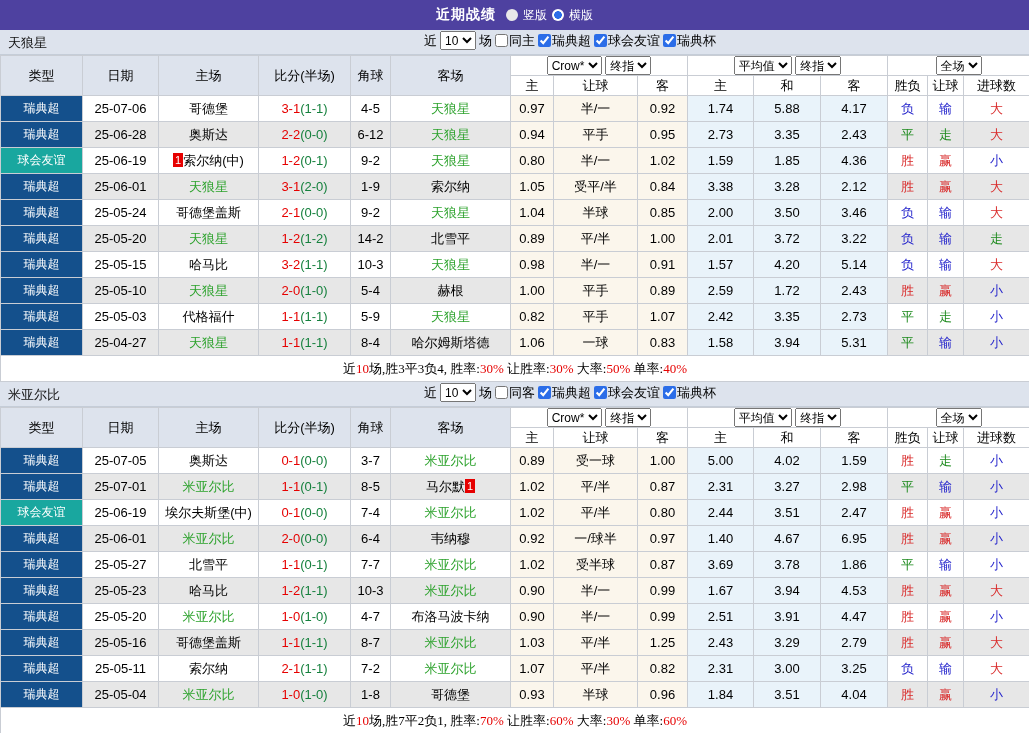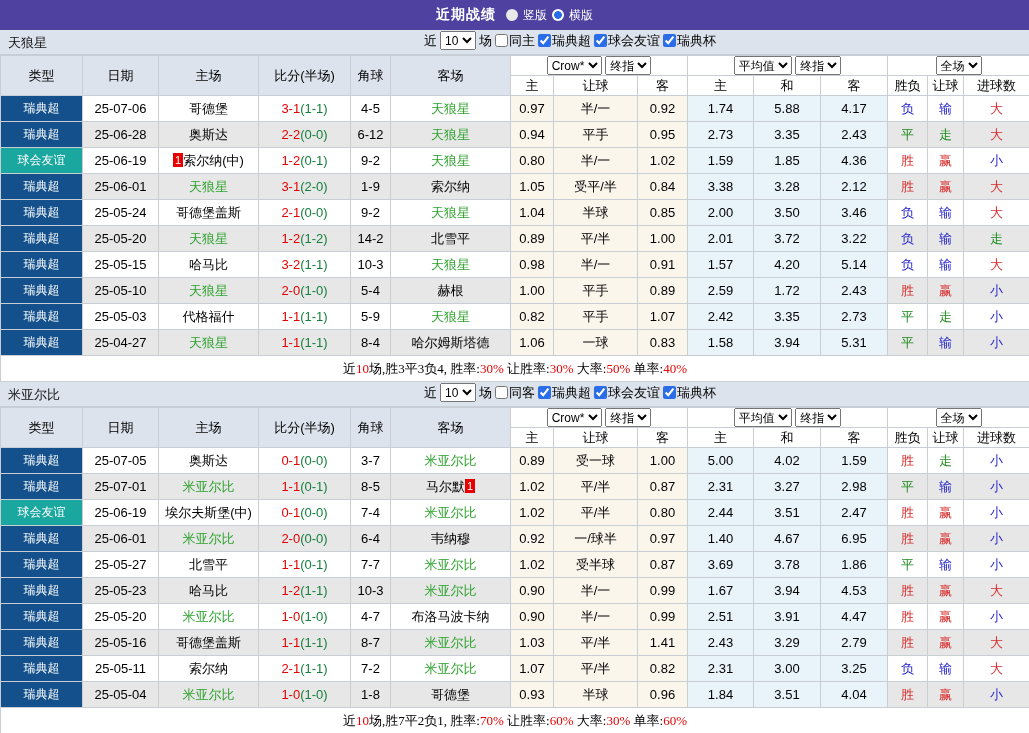--- a/index.html
+++ b/index.html
@@ -520,21 +520,21 @@
         </tr>
         <tr class="alt">
           <td class="type-cell" style="background: rgb(20, 80, 140);">瑞典超</td>
           <td>25-05-16</td>
           <td><span>哥德堡盖斯</span></td>
           <td><span style="color: rgb(230, 0, 0);">1-1</span><span class="score-half">(1-1)</span></td>
           <td>8-7</td>
           <td><span style="color: rgb(44, 162, 44);">米亚尔比</span></td>
           <td class="cream">1.03</td>
           <td class="cream">平/半</td>
-          <td class="cream">1.41</td>
+          <td class="cream">1.25</td>
           <td class="blue">2.43</td>
           <td class="blue">3.29</td>
           <td class="blue">2.79</td>
           <td style="color: rgb(217, 43, 43);">胜</td>
           <td style="color: rgb(217, 43, 43);">赢</td>
           <td style="color: rgb(217, 43, 43);">大</td>
         </tr>
         <tr>
           <td class="type-cell" style="background: rgb(20, 80, 140);">瑞典超</td>
           <td>25-05-11</td>

